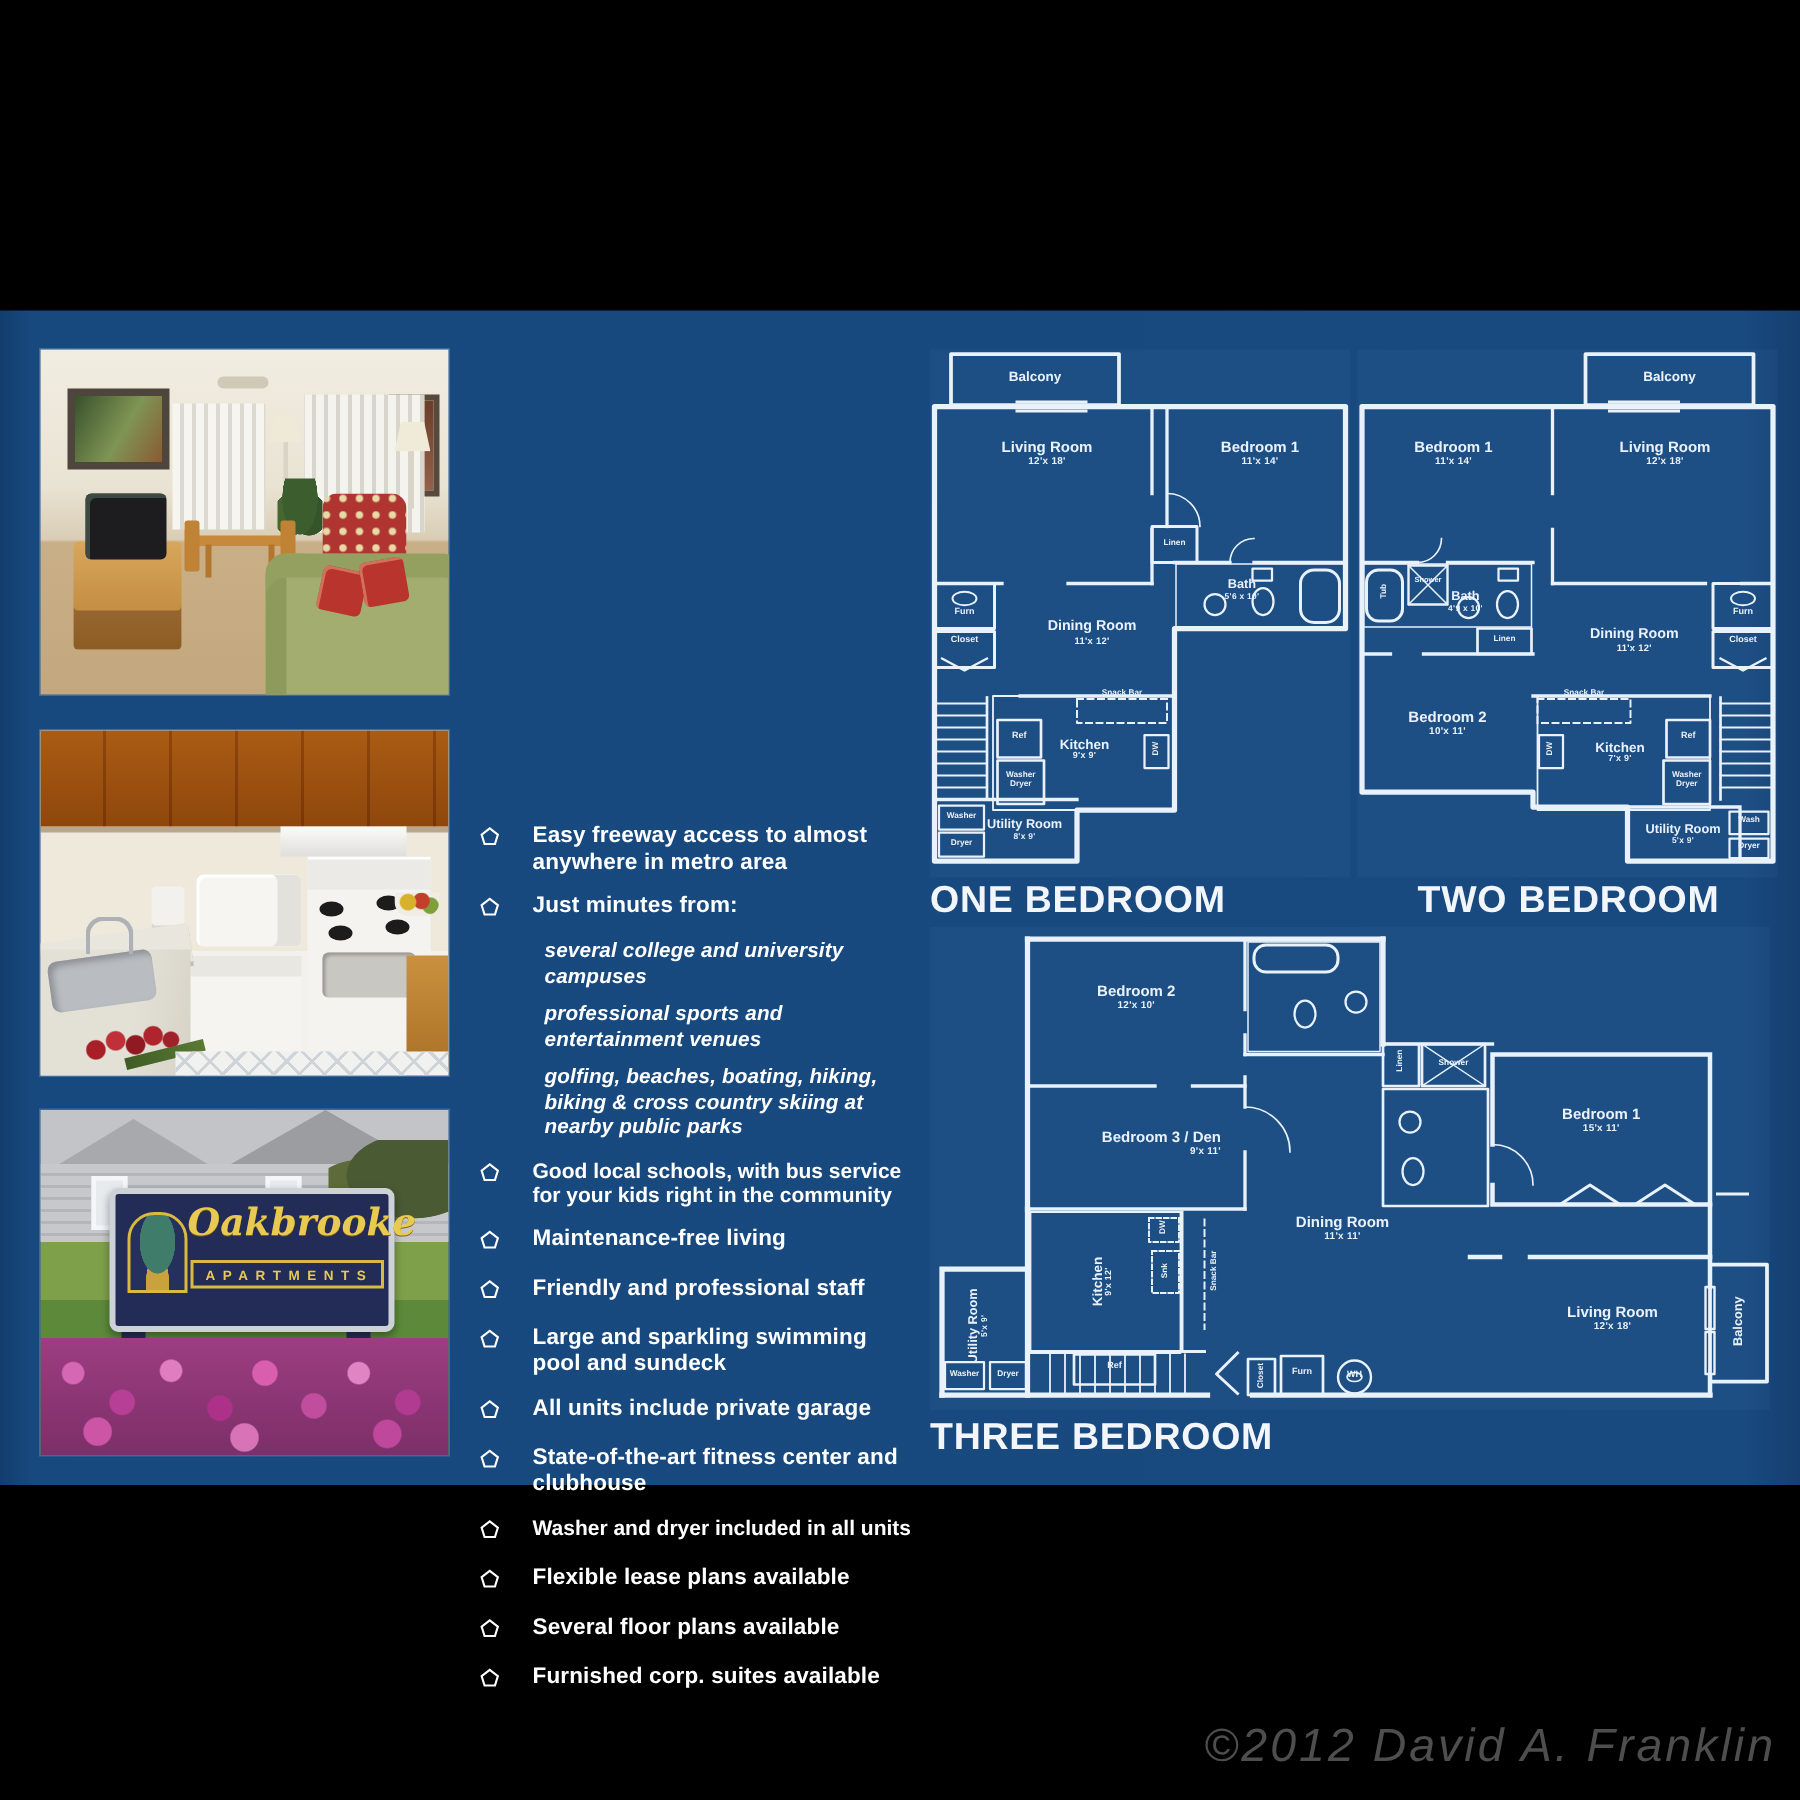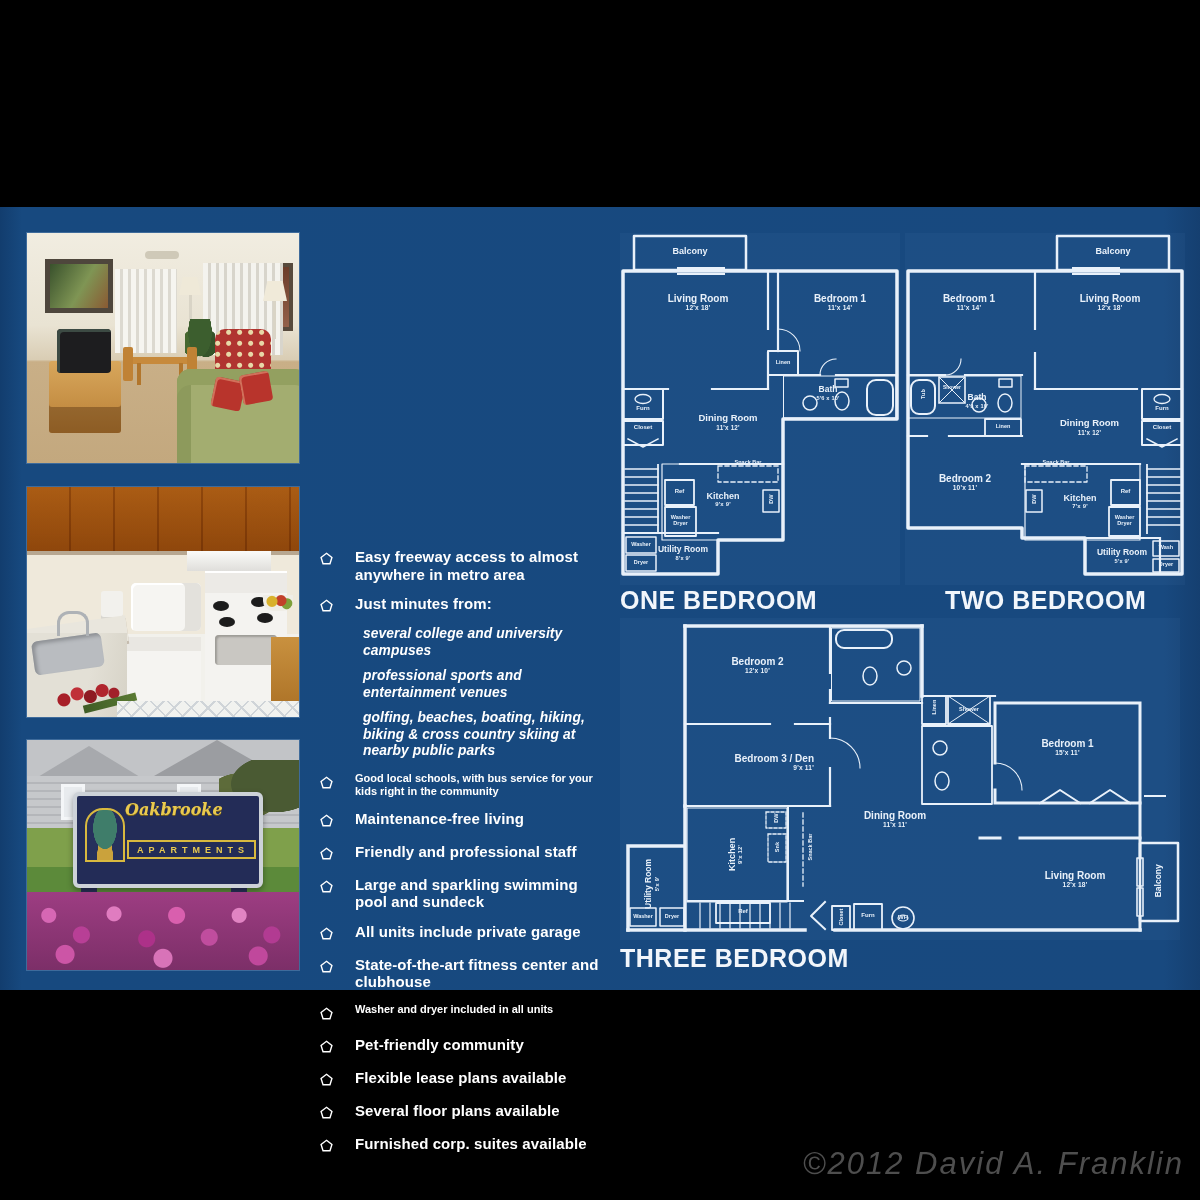--- a/index.html
+++ b/index.html
@@ -62,30 +62,30 @@
      radial-gradient(circle at 8% 30%,#d667b4 0 7px,transparent 8px),radial-gradient(circle at 20% 55%,#b83f96 0 8px,transparent 9px),
      radial-gradient(circle at 32% 28%,#e07cc0 0 7px,transparent 8px),radial-gradient(circle at 44% 60%,#ad3189 0 8px,transparent 9px),
      radial-gradient(circle at 55% 30%,#d95fae 0 8px,transparent 9px),radial-gradient(circle at 67% 58%,#c04d9e 0 8px,transparent 9px),
      radial-gradient(circle at 78% 30%,#e184c3 0 7px,transparent 8px),radial-gradient(circle at 90% 55%,#b23b92 0 8px,transparent 9px),
      radial-gradient(circle at 14% 80%,#cc55a6 0 9px,transparent 10px),radial-gradient(circle at 50% 85%,#d873b8 0 9px,transparent 10px),
      radial-gradient(circle at 85% 82%,#c0489c 0 9px,transparent 10px),
      linear-gradient(#9d3d82,#7c2f68);}
   .sg-post{position:absolute;top:120px;width:16px;height:76px;background:#273057;border-radius:6px 6px 0 0;}
   .sg-board{position:absolute;left:46px;top:52px;width:182px;height:88px;background:#232c57;border:4px solid #cdd2d8;border-radius:6px;box-shadow:0 3px 6px rgba(0,0,0,.35);}
   .sg-logo{position:absolute;left:8px;top:12px;width:36px;height:50px;border:2px solid #d9b93f;border-radius:18px 18px 0 0;background:radial-gradient(ellipse at 50% 36%,#3f7d6a 0 46%,transparent 47%),radial-gradient(ellipse at 50% 92%,#caa23c 0 30%,transparent 31%),#26305c;}
-  .sg-name{position:absolute;left:48px;top:4px;width:128px;font-family:"DejaVu Serif",serif;font-style:italic;font-weight:bold;font-size:16px;color:#e9ca50;text-shadow:0 1px 0 #7a6217;}
+  .sg-name{position:absolute;left:48px;top:4px;width:128px;text-align:center;font-family:"DejaVu Serif",serif;font-style:italic;font-weight:bold;font-size:25px;color:#e9ca50;text-shadow:0 1px 0 #7a6217;}
   .sg-sub{position:absolute;left:50px;top:44px;width:122px;border:2px solid #d9b93f;text-align:center;font-size:9px;letter-spacing:5px;color:#e9ca50;padding:3px 0 2px 3px;font-weight:bold;}
 
   
   .headline{position:absolute;left:338px;top:240px;width:270px;color:#fff;font-size:27px;font-weight:bold;line-height:1.22;letter-spacing:.4px;}
   .features{position:absolute;left:320px;top:341px;width:288px;color:#fff;}
   .feat{display:flex;margin-bottom:12px;gap:15px;}
   .feat .ic{flex:0 0 13px;margin:3px 7px 0 0;}
   .feat .tx{font-size:15px;font-weight:bold;line-height:1.17;letter-spacing:.1px;}
-  .feat .tx.cond{font-size:11px;font-weight:600;letter-spacing:0;}
+  .feat .tx.cond{font-size:14px;font-weight:600;letter-spacing:0;}
   .subfeats{margin:-2px 0 12px 43px;}
   .subfeats .sf{font-style:italic;font-size:13.8px;font-weight:600;line-height:1.2;margin-bottom:9px;letter-spacing:.1px;}
 
   
   .plan{position:absolute;background:rgba(140,185,235,.05);}
   .plan svg{position:absolute;left:0;top:0;}
   .plan svg *{stroke:#e9f1fa;fill:none;stroke-linecap:square;stroke-linejoin:round;}
   .rl{position:absolute;text-align:center;color:#e9f1fa;font-weight:bold;line-height:1.12;}
   .rl .nm{display:block;}
   .rl .dm{display:block;font-size:66%;font-weight:600;letter-spacing:.2px;}
@@ -221,26 +221,20 @@
       <span class="ic"><svg width="13" height="13" viewBox="0 0 12 12">
             <path d="M6 1.2 L11 5 L9.2 10.8 H2.8 L1 5 Z" stroke="#fff" stroke-width="1.3" fill="none"></path>
           </svg></span>
       <span class="tx">State-of-the-art fitness center and clubhouse</span>
     </div>
     <div class="feat">
       <span class="ic"><svg width="13" height="13" viewBox="0 0 12 12">
             <path d="M6 1.2 L11 5 L9.2 10.8 H2.8 L1 5 Z" stroke="#fff" stroke-width="1.3" fill="none"></path>
           </svg></span>
       <span class="tx cond">Washer and dryer included in all units</span>
-    </div>
-    <div class="feat">
-      <span class="ic"><svg width="13" height="13" viewBox="0 0 12 12">
-            <path d="M6 1.2 L11 5 L9.2 10.8 H2.8 L1 5 Z" stroke="#fff" stroke-width="1.3" fill="none"></path>
-          </svg></span>
-      <span class="tx">Pet-friendly community</span>
     </div>
     <div class="feat">
       <span class="ic"><svg width="13" height="13" viewBox="0 0 12 12">
             <path d="M6 1.2 L11 5 L9.2 10.8 H2.8 L1 5 Z" stroke="#fff" stroke-width="1.3" fill="none"></path>
           </svg></span>
       <span class="tx">Flexible lease plans available</span>
     </div>
     <div class="feat">
       <span class="ic"><svg width="13" height="13" viewBox="0 0 12 12">
             <path d="M6 1.2 L11 5 L9.2 10.8 H2.8 L1 5 Z" stroke="#fff" stroke-width="1.3" fill="none"></path>

